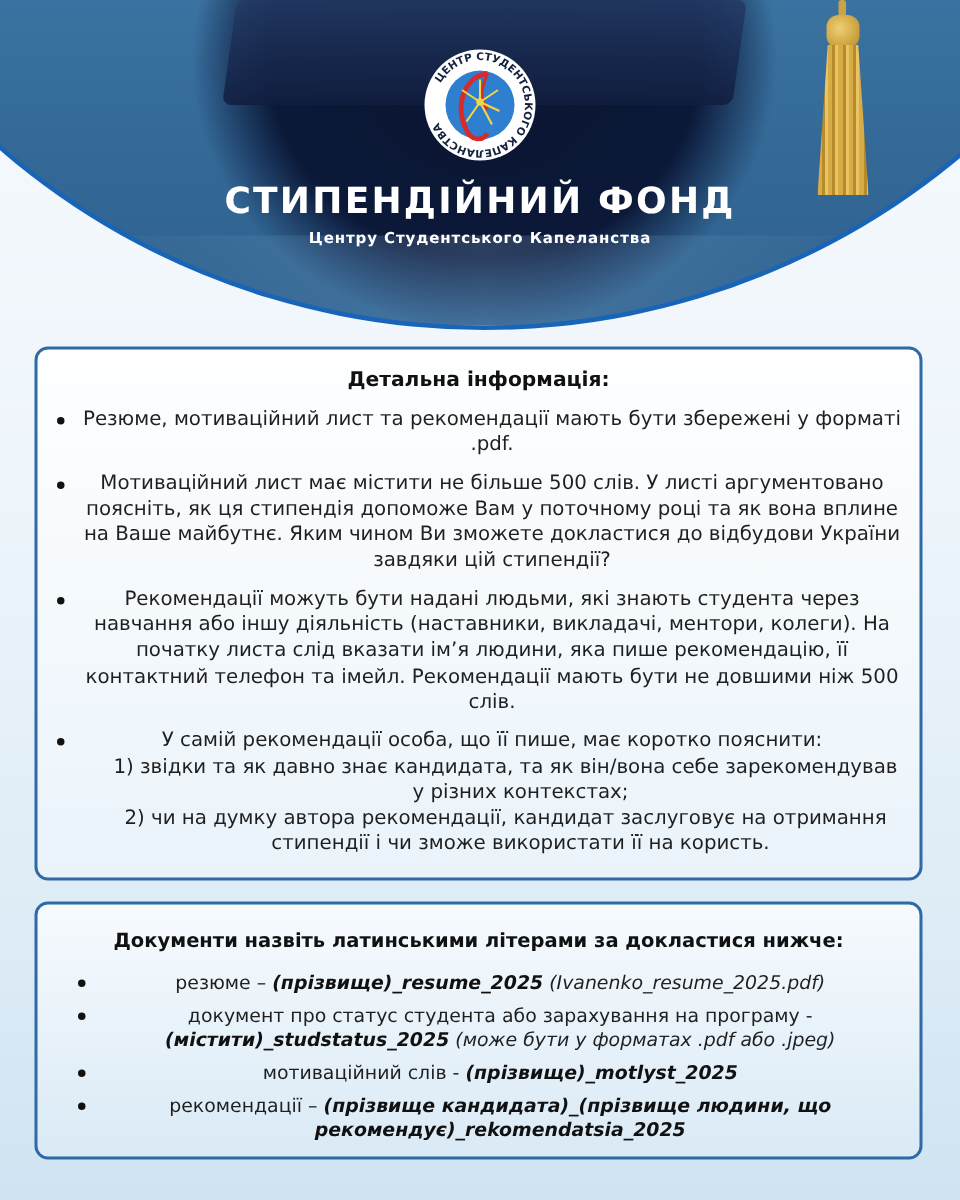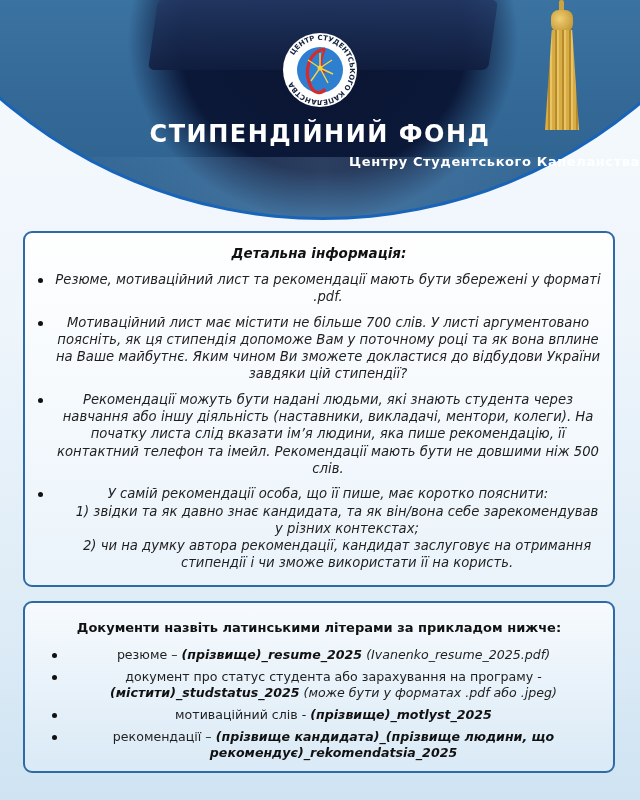--- a/index.html
+++ b/index.html
@@ -38,30 +38,30 @@
   }
   .logo {
     position:absolute; left:281px; top:31px; width:78px; height:78px;
   }
   .title {
     position:absolute; left:0; right:0; top:120px; text-align:center;
     color:#ffffff; font-family:"DejaVu Sans", sans-serif; font-weight:bold;
     font-size:24px; letter-spacing:1.5px;
   }
   .subtitle {
-    position:absolute; left:0; right:0; top:154px; text-align:right;
-    color:#ffffff; font-size:13px; font-weight:bold; letter-spacing:0.6px;
+    position:absolute; left:0; right:0; top:154px; text-align:center;
+    color:#ffffff; font-size:10px; font-weight:bold; letter-spacing:0.6px;
   }
   .box {
     position:absolute; left:23px; width:592px;
     border:2px solid #2f6aa6; border-radius:9px;
     background: linear-gradient(180deg, rgba(255,255,255,0.95), rgba(235,244,251,0.9));
     box-sizing:border-box;
   }
-  .box1 { top:231px; height:356px;font-style:italic; }
+  .box1 { top:231px; height:356px; }
   .box2 { top:601px; height:172px; background: linear-gradient(180deg, rgba(248,251,254,0.95), rgba(218,234,246,0.95)); }
   .box h2 {
     margin:0; text-align:center; font-size:13.5px; font-weight:bold; color:#111;
   }
   .box1 h2 { position:absolute; left:0; right:0; top:12px; }
   .box2 h2 { position:absolute; left:0; right:0; top:17px; font-size:13px; }
   ul { list-style:none; margin:0; padding:0; position:absolute; left:10px; right:10px;text-align:center; }
   .box1 ul { top:38px; }
   .box2 ul { top:44px; left:25px; }
   li { position:relative; padding-left:18px; font-size:13.2px; line-height:17.3px; color:#1f1f1f; margin-bottom:8px; }
@@ -110,30 +110,30 @@
   </svg>
 </div>
 
 <div class="title">СТИПЕНДІЙНИЙ ФОНД</div>
 <div class="subtitle">Центру Студентського Капеланства</div>
 
 <section class="box box1">
   <h2>Детальна інформація:</h2>
   <ul>
     <li><span class="dot"></span><span>Резюме, мотиваційний лист та рекомендації мають бути збережені у форматі .pdf.</span></li>
-    <li><span class="dot"></span><span>Мотиваційний лист має містити не більше 700 слів. У листі аргументовано поясніть, як ця стипендія допоможе Вам у поточному році та як вона вплине на Ваше майбутнє. Яким чином Ви зможете докластися до відбудови України завдяки цій стипендії?</span></li>
+    <li><span class="dot"></span><span>Мотиваційний лист має містити не більше 500 слів. У листі аргументовано поясніть, як ця стипендія допоможе Вам у поточному році та як вона вплине на Ваше майбутнє. Яким чином Ви зможете докластися до відбудови України завдяки цій стипендії?</span></li>
     <li><span class="dot"></span><span>Рекомендації можуть бути надані людьми, які знають студента через навчання або іншу діяльність (наставники, викладачі, ментори, колеги). На початку листа слід вказати ім’я людини, яка пише рекомендацію, її контактний телефон та імейл. Рекомендації мають бути не довшими ніж 500 слів.</span></li>
     <li><span class="dot"></span><span>У самій рекомендації особа, що її пише, має коротко пояснити:</span>
       <span class="sub-line">1) звідки та як давно знає кандидата, та як він/вона себе зарекомендував у різних контекстах;</span>
       <span class="sub-line">2) чи на думку автора рекомендації, кандидат заслуговує на отримання стипендії і чи зможе використати її на користь.</span>
     </li>
   </ul>
 </section>
 
 <section class="box box2">
-  <h2>Документи назвіть латинськими літерами за прикладом нижче:</h2>
+  <h2>Документи назвіть латинськими літерами за докластися нижче:</h2>
   <ul>
     <li><span class="dot"></span><span>резюме – </span><b class="it">(прізвище)_resume_2025</b><i class="it"> (Ivanenko_resume_2025.pdf)</i></li>
     <li><span class="dot"></span><span>документ про статус студента або зарахування на програму - </span><b class="it">(містити)_studstatus_2025</b><i class="it"> (може бути у форматах .pdf або .jpeg)</i></li>
     <li><span class="dot"></span><span>мотиваційний слів - </span><b class="it">(прізвище)_motlyst_2025</b></li>
     <li><span class="dot"></span><span>рекомендації – </span><b class="it">(прізвище кандидата)_(прізвище людини, що рекомендує)_rekomendatsia_2025</b></li>
   </ul>
 </section>
 
 </body></html>

